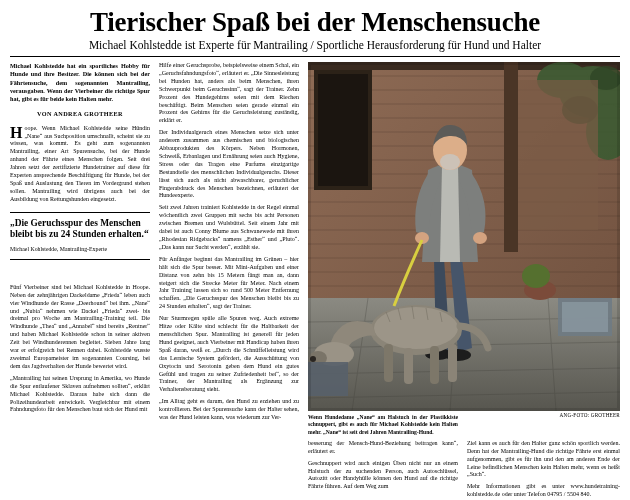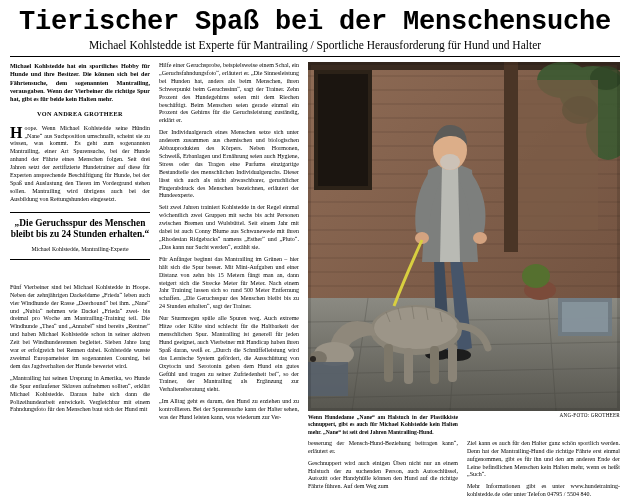--- a/index.html
+++ b/index.html
@@ -17,21 +17,21 @@
   .page {
     position: relative;
     width: 630px;
     height: 500px;
     box-sizing: border-box;
     padding: 6px 10px 4px 10px;
   }
   
   .headline {
     text-align: center;
-    font-family: Liberation Mono, monospace;
+    font-family: Liberation Serif, serif;
     font-weight: bold;
     font-size: 27px;
     line-height: 1.05;
     letter-spacing: -0.2px;
     margin: 2px 0 3px 0;
   }
   .subhead {
     text-align: center;
     font-family: "Liberation Serif", serif;
     font-weight: normal;
@@ -77,21 +77,21 @@
   .dropcap::first-letter {
     font-size: 16px;
     font-weight: bold;
     float: left;
     line-height: 0.82;
     padding: 1px 2px 0 0;
   }
   
   .pullquote {
     margin: 8px 0 24px 0;
-    text-align: center;
+    text-align: left;
   }
   .pullquote .pq-text {
     font-weight: bold;
     font-size: 9.4px;
     line-height: 1.25;
     font-family: "Liberation Serif", serif;
   }
   .pullquote .pq-attr {
     font-size: 5.8px;
     margin-top: 5px;

